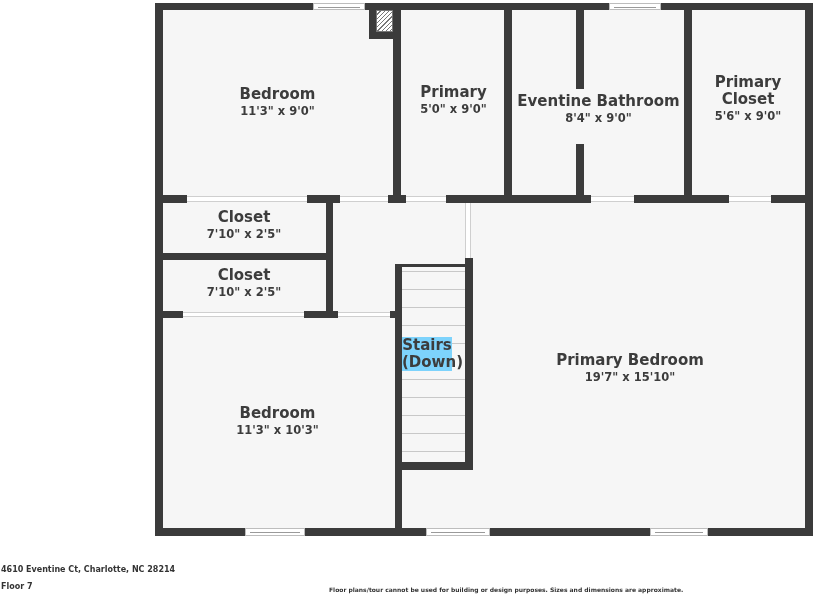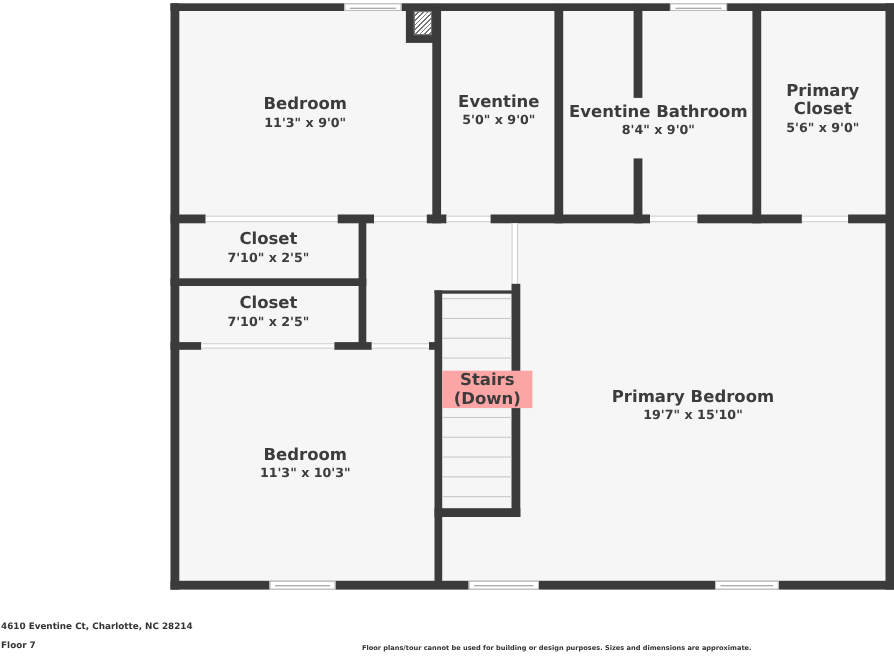--- a/index.html
+++ b/index.html
@@ -83,40 +83,40 @@
   <div class="stair-line" style="left:402px;top:397px;width:63px;"></div>
   <div class="stair-line" style="left:402px;top:415px;width:63px;"></div>
   <div class="stair-line" style="left:402px;top:433px;width:63px;"></div>
   <div class="stair-line" style="left:402px;top:451px;width:63px;"></div>
 
   <div class="label" style="left:200px;top:86px;width:155px;">
     <span class="name">Bedroom</span>
     <span class="dim">11'3" x 9'0"</span>
   </div>
   <div class="label" style="left:401px;top:84px;width:105px;">
-    <span class="name">Eventine</span>
+    <span class="name">Primary</span>
     <span class="dim">5'0" x 9'0"</span>
   </div>
   <div class="label" style="left:512px;top:93px;width:173px;">
     <span class="name">Eventine Bathroom</span>
     <span class="dim">8'4" x 9'0"</span>
   </div>
   <div class="label" style="left:703px;top:74px;width:90px;">
     <span class="name">Primary Closet</span>
     <span class="dim">5'6" x 9'0"</span>
   </div>
   <div class="label" style="left:170px;top:209px;width:148px;">
     <span class="name">Closet</span>
     <span class="dim">7'10" x 2'5"</span>
   </div>
   <div class="label" style="left:170px;top:267px;width:148px;">
     <span class="name">Closet</span>
     <span class="dim">7'10" x 2'5"</span>
   </div>
-  <div class="label" style="left:402px;top:337px;width:82px;background:#fca5a5;">
+  <div class="label" style="left:402px;top:337px;width:50px;background:#7dd3fc;">
     <span class="name">Stairs (Down)</span>
   </div>
   <div class="label" style="left:530px;top:352px;width:200px;">
     <span class="name">Primary Bedroom</span>
     <span class="dim">19'7" x 15'10"</span>
   </div>
   <div class="label" style="left:200px;top:405px;width:155px;">
     <span class="name">Bedroom</span>
     <span class="dim">11'3" x 10'3"</span>
   </div>

